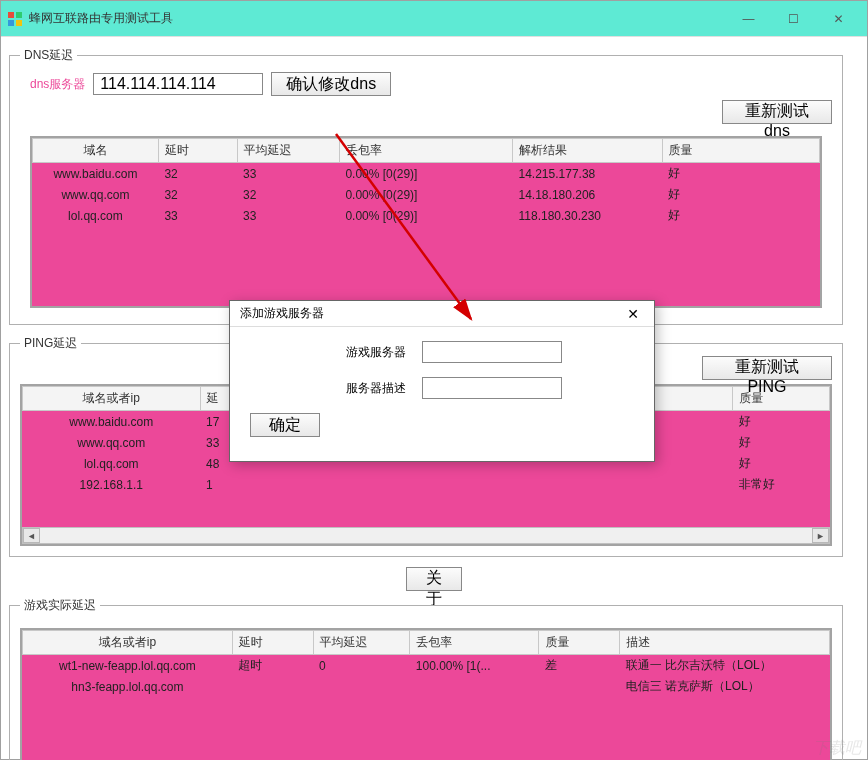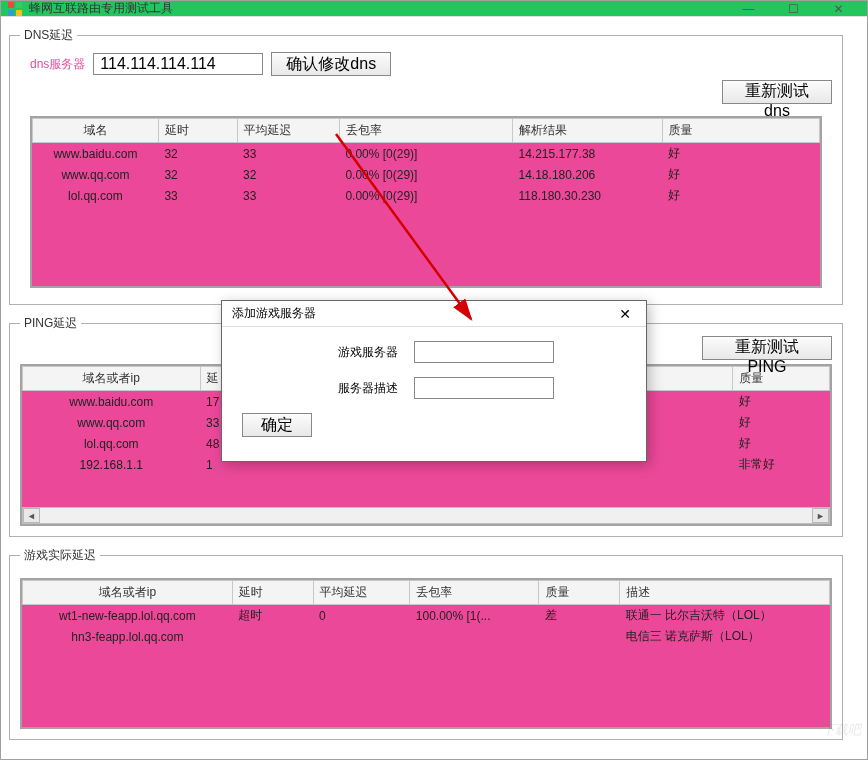--- a/index.html
+++ b/index.html
@@ -13,22 +13,22 @@
   position: relative;
 }
 .window {
   background: #fff;
   border: 1px solid #a0a0a0;
   width: 868px;
   height: 760px;
   position: relative;
 }
 .titlebar {
-  height: 16px;
-  background: #22c55e;
+  height: 36px;
+  background: #5eead4;
   border-bottom: 1px solid #e0e0e0;
   display: flex;
   align-items: center;
   padding: 0 6px;
 }
 .titlebar .logo {
   width: 16px; height: 16px;
   margin-right: 6px;
   display: inline-flex;
 }
@@ -120,21 +120,21 @@
   display: flex; align-items: center; justify-content: center;
   background: #e8e8e8;
   border: 1px solid #b8b8b8;
   font-size: 9px; color: #555;
 }
 .hscroll .track { flex: 1; height: 15px; background: #f0f0f0; }
 
 
 .dialog {
   position: absolute;
-  left: 220px; top: 299px;
+  left: 228px; top: 299px;
   width: 426px; height: 162px;
   background: #fff;
   border: 1px solid #666;
   box-shadow: 3px 3px 12px rgba(0,0,0,0.25);
   z-index: 100;
 }
 .dialog .dtitle {
   height: 26px;
   display: flex; align-items: center;
   padding: 0 6px 0 10px;
@@ -162,22 +162,22 @@
 .arrow-svg {
   position: absolute;
   left: 330px; top: 128px;
   width: 160px; height: 200px;
   z-index: 200;
   pointer-events: none;
 }
 
 .watermark {
   position: absolute;
-  right: 6px; bottom: 20px;
-  font-size: 13px;
+  right: 6px; bottom: 0;
+  font-size: 16px;
   color: rgba(120,120,120,0.18);
   font-style: italic;
   font-family: "KaiTi", serif;
   z-index: 300;
   pointer-events: none;
 }
 </style>
 </head>
 <body>
 
@@ -301,20 +301,23 @@
         </table>
         <div style="height:30px"></div>
         <div class="hscroll">
           <div class="arr">◄</div>
           <div class="track"></div>
           <div class="arr">►</div>
         </div>
       </div>
     </fieldset>
 
+    <div class="center-btn-row">
+      <button class="btn" style="width:56px">关于</button>
+    </div>
 
     <fieldset class="group">
       <legend>游戏实际延迟</legend>
       <div class="table-wrap">
         <table class="grid">
           <thead>
               <tr>
             <th style="width:26%" class="center">域名或者ip</th>
             <th style="width:10%">延时</th>
             <th style="width:12%">平均延迟</th>

